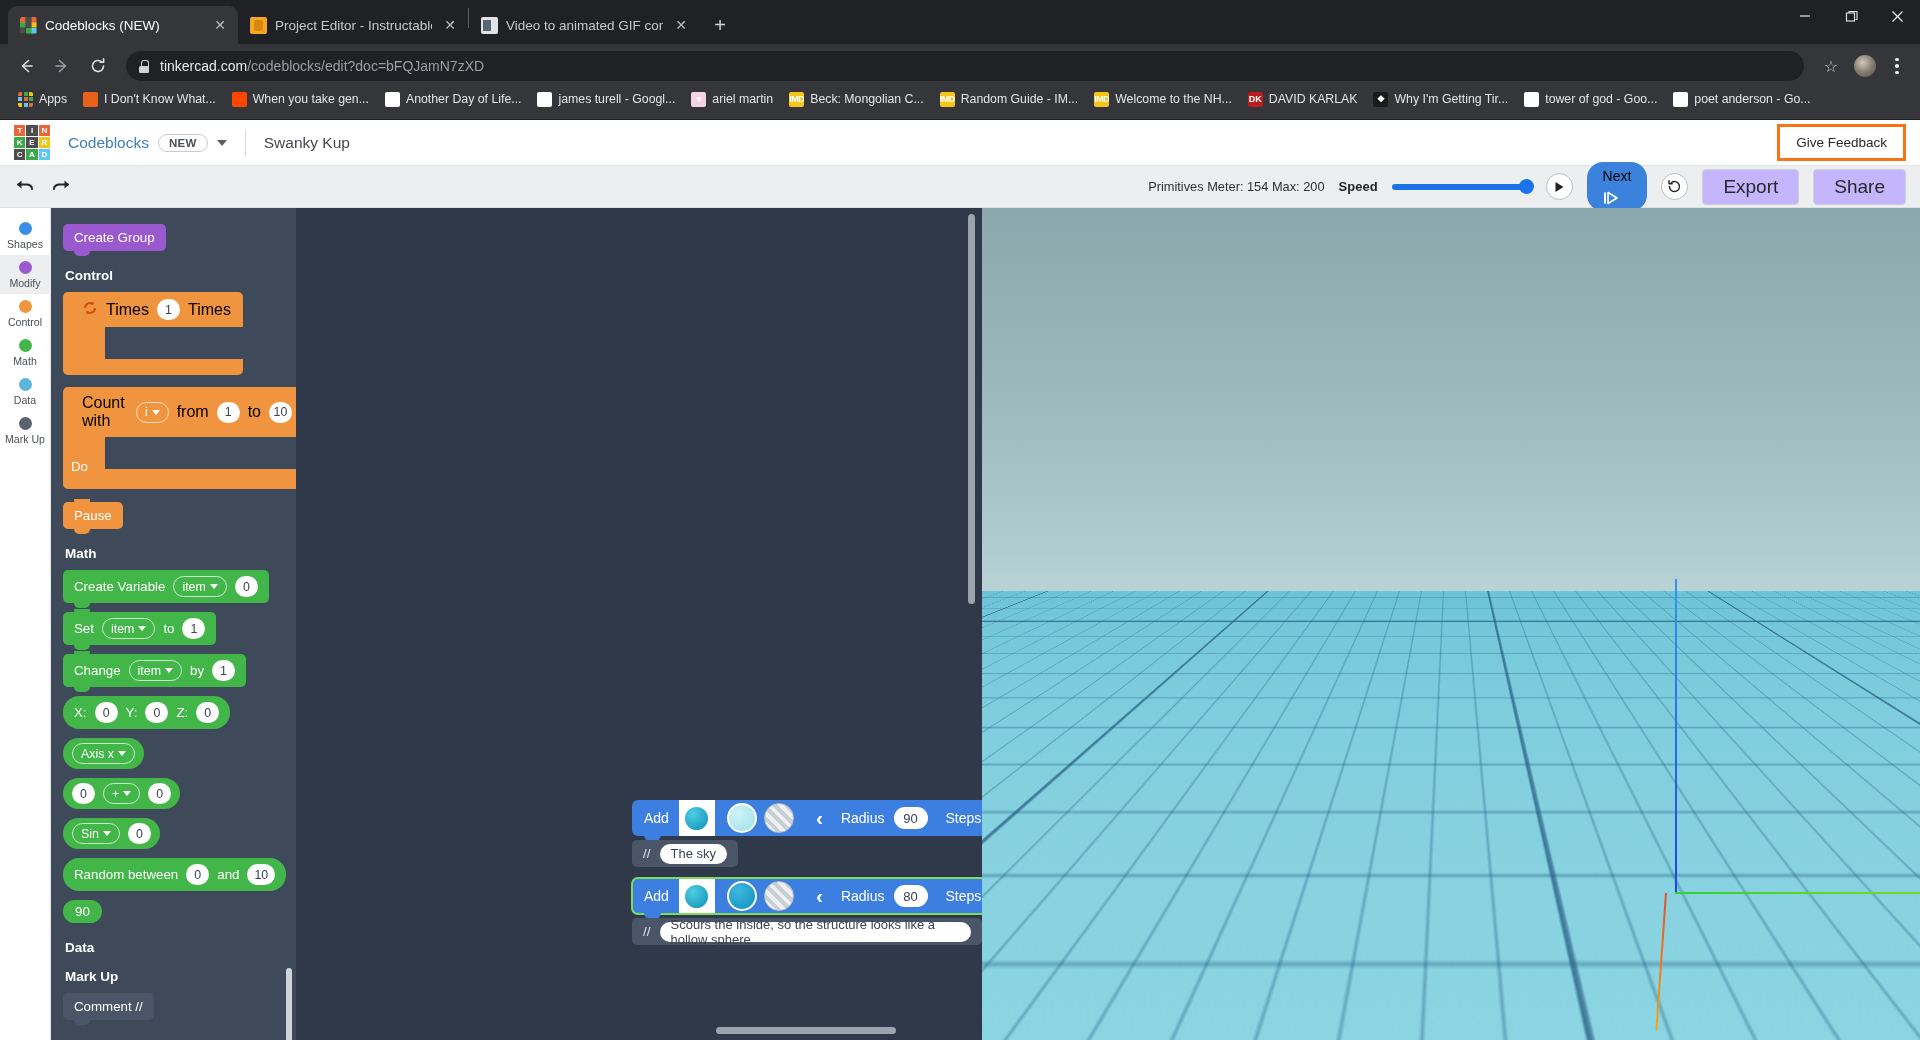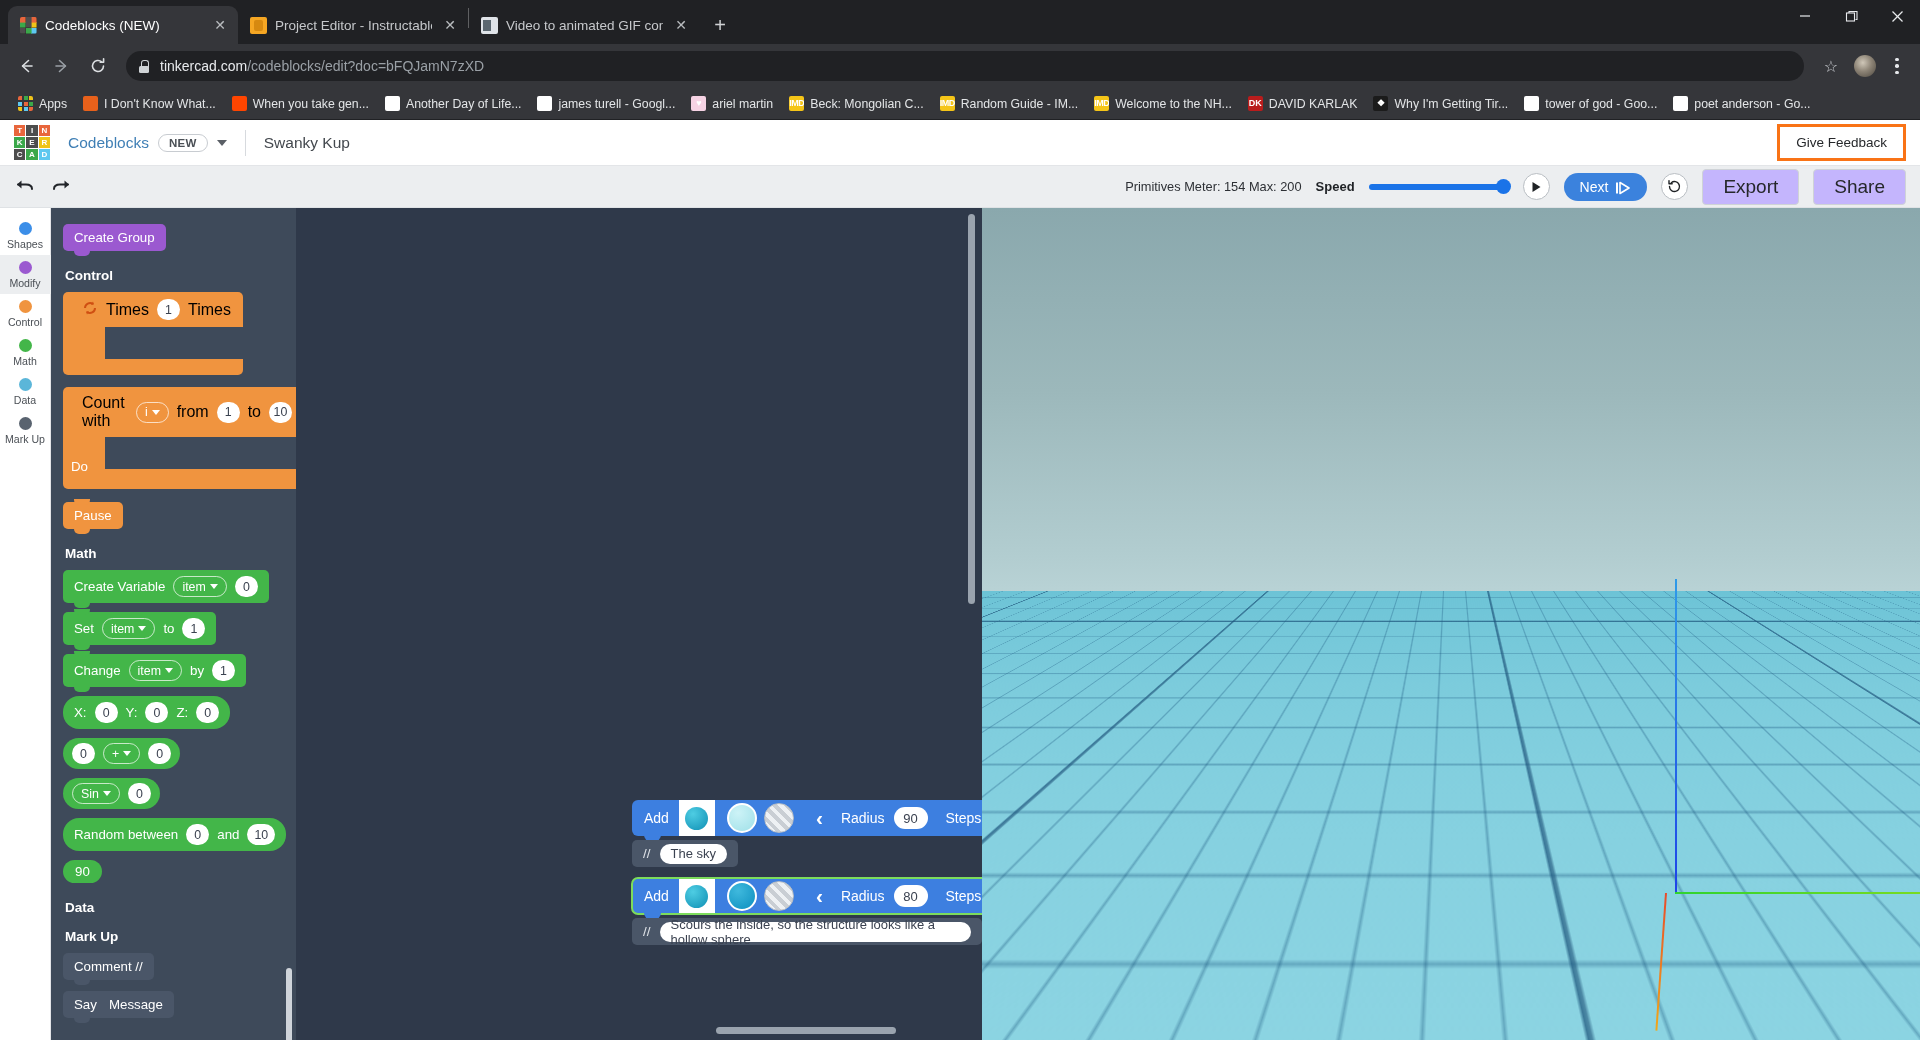--- a/index.html
+++ b/index.html
@@ -74,21 +74,21 @@
   .tb-right { display:flex; align-items:center; gap:2px; }
   .star { color:#c9ccd0; font-size:16px; width:30px; height:30px; display:flex; align-items:center; justify-content:center; }
   .avatar-img { width:22px; height:22px; border-radius:50%; background:radial-gradient(circle at 40% 35%, #cfc7b8 0%, #8d8476 45%, #4b463e 100%); margin:0 6px; }
   .kebab { width:26px; height:30px; display:flex; flex-direction:column; align-items:center; justify-content:center; gap:3px; }
   .kebab i { width:3.5px; height:3.5px; background:#e8eaed; border-radius:50%; display:block; }
 
   .bookmarks {
     height:32px; background:#35363a; display:flex; align-items:center; padding:0 10px; gap:0px;
     border-bottom:1px solid #202124; overflow:hidden;
   }
-  .bm { display:flex; align-items:center; gap:6px; padding:0 8px; height:24px; color:#e3e5e7; font-size:12.3px; white-space:nowrap; }
+  .bm { display:flex; gap:6px; padding:0 8px; height:24px; color:#e3e5e7; font-size:12.3px; white-space:nowrap; }
   .bm .bmicon { width:15px; height:15px; flex:0 0 15px; border-radius:2px; display:block; font-size:9px; line-height:15px; text-align:center; color:#fff; font-weight:bold; overflow:hidden; }
   .bm-apps .bmicon {
     background:
       linear-gradient(#e8663c,#e8663c) 0 0/4px 4px no-repeat,
       linear-gradient(#3ba84a,#3ba84a) 5.5px 0/4px 4px no-repeat,
       linear-gradient(#f0c419,#f0c419) 11px 0/4px 4px no-repeat,
       linear-gradient(#5ec8f0,#5ec8f0) 0 5.5px/4px 4px no-repeat,
       linear-gradient(#e8663c,#e8663c) 5.5px 5.5px/4px 4px no-repeat,
       linear-gradient(#3ba84a,#3ba84a) 11px 5.5px/4px 4px no-repeat,
       linear-gradient(#f0c419,#f0c419) 0 11px/4px 4px no-repeat,
@@ -144,22 +144,22 @@
   .prim-meter { font-size:12.8px; color:#2d3035; white-space:nowrap; }
   .speed-label { font-size:13px; font-weight:bold; color:#1e2125; }
   .slider { width:140px; height:20px; display:flex; align-items:center; position:relative; }
   .slider .track { height:6px; width:100%; background:#1a73e8; border-radius:3px; }
   .slider .knob { position:absolute; right:-2px; width:15px; height:15px; border-radius:50%; background:#1a73e8; }
   .circ-btn {
     width:27px;height:27px;border-radius:50%;border:1px solid #b9bec3;background:#fff;
     display:flex;align-items:center;justify-content:center;color:#1f2225;font-size:12px;
   }
   .btn-next {
-    background:#3b82dd; color:#ffffff; border-radius:16px; padding:6px 16px; font-size:14px;
-    display:flex; align-items:flex-end; gap:7px; border:none;
+    background:#3b82dd; color:#000000; border-radius:16px; padding:6px 16px; font-size:14px;
+    display:flex; align-items:flex-start; gap:7px; border:none;flex-direction:column;
   }
   .btn-plain { border:1px solid #cfd3d7; background:#c4b5fd; border-radius:4px; padding:6px 20px; font-size:19px; color:#26282b; }
 
   .body-row { flex:1 1 auto; display:flex; min-height:0; }
 
   
   .rail {
     width:51px; background:#fff; border-right:1px solid #e3e5e8; padding-top:8px;
     display:flex; flex-direction:column; align-items:center; gap:0;
   }
@@ -596,20 +596,26 @@
 
         <div><span class="blk b-green" style="margin-top:6px;border-radius:16px;">
           <span>X:</span>
           <span class="oval-w">0</span>
           <span>Y:</span>
           <span class="oval-w">0</span>
           <span>Z:</span>
           <span class="oval-w">0</span>
         </span></div>
 
+        <div><span class="blk b-green" style="margin-top:6px;border-radius:16px;padding:5px 9px;">
+          <span class="oval-t">
+                <span>Axis x</span>
+                <span class="tri-dn"></span>
+              </span>
+        </span></div>
 
         <div><span class="blk b-green" style="margin-top:6px;border-radius:16px;padding:5px 9px;">
           <span class="oval-w">0</span>
           <span class="oval-t">
                 <span>+</span>
                 <span class="tri-dn"></span>
               </span>
           <span class="oval-w">0</span>
         </span></div>
 
@@ -633,25 +639,20 @@
         </span></div>
 
         <div class="cat-head">Data</div>
         <div class="cat-head">Mark Up</div>
 
         <div><span class="blk b-gray">
           <span class="notch-b" style="background:#4a5668;"></span>
           <span>Comment //</span>
         </span></div>
 
-        <div><span class="blk b-gray" style="margin-top:8px;gap:12px;">
-          <span class="notch-b" style="background:#4a5668;"></span>
-          <span>Say</span>
-          <span>Message</span>
-        </span></div>
 
         <div class="scroll-v" style="top:760px;height:290px;"></div>
       </div>
 
       <div class="workspace">
 
         <div class="add-block" style="left:336px; top:592px; width:430px;">
           <span class="nub"></span>
           <span>Add</span>
           <span class="swatch-box">

